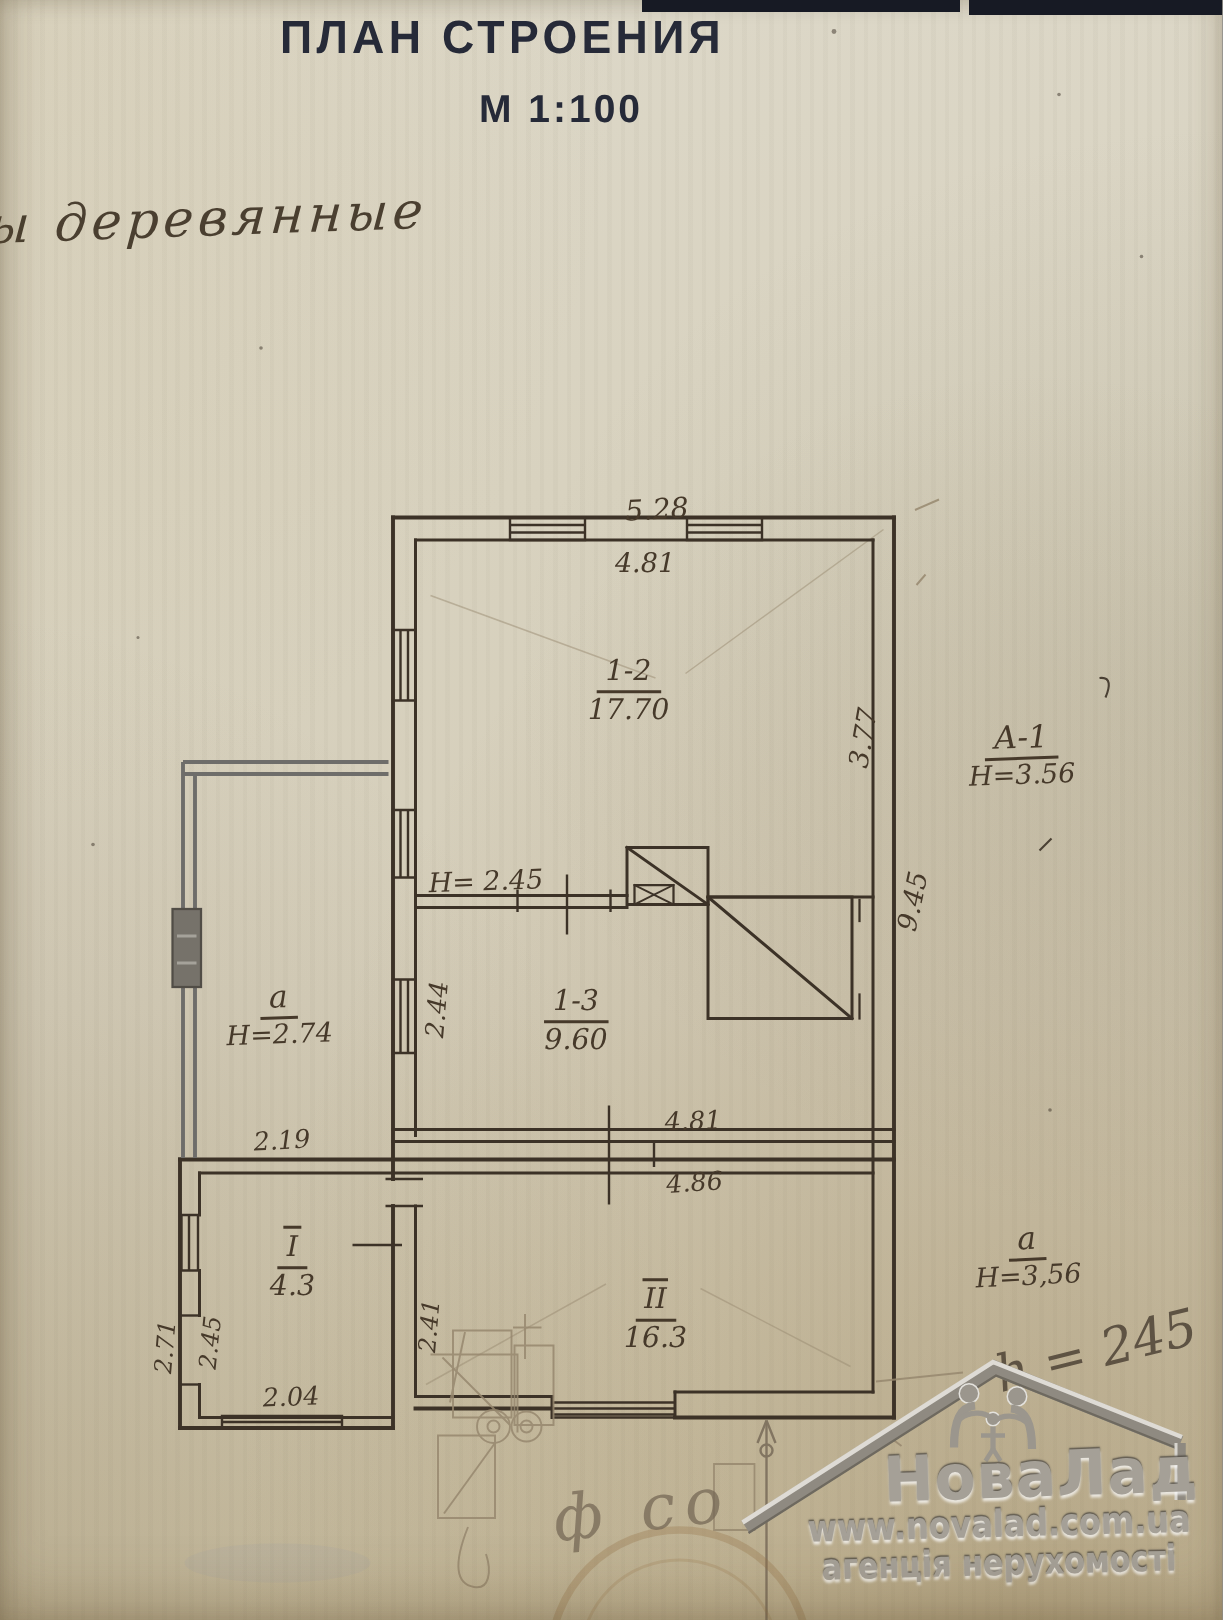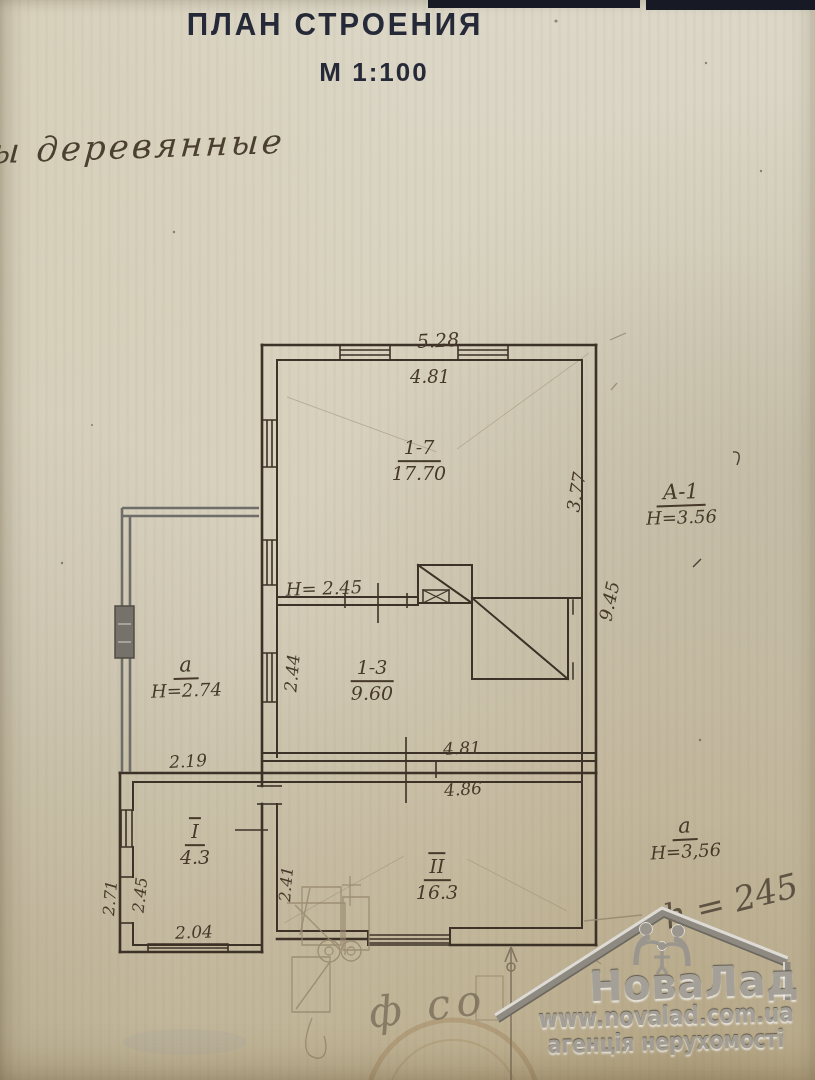--- a/index.html
+++ b/index.html
@@ -219,24 +219,24 @@
   <div class="lab dim" style="left:292px;top:673px;transform:translate(-50%,-50%) rotate(-85deg);">2.44</div>
   <div class="lab dim" style="left:462px;top:748px;transform:translate(-50%,-50%) rotate(-2deg);">4.81</div>
   <div class="lab dim" style="left:463px;top:789px;transform:translate(-50%,-50%) rotate(-4deg);">4.86</div>
   <div class="lab dim" style="left:286px;top:884px;transform:translate(-50%,-50%) rotate(-85deg);font-size:16px;">2.41</div>
   <div class="lab dim" style="left:188px;top:761px;transform:translate(-50%,-50%) rotate(-3deg);">2.19</div>
   <div class="lab dim" style="left:110px;top:898px;transform:translate(-50%,-50%) rotate(-85deg);font-size:16px;">2.71</div>
   <div class="lab dim" style="left:140px;top:895px;transform:translate(-50%,-50%) rotate(-84deg);font-size:16px;">2.45</div>
   <div class="lab dim" style="left:194px;top:932px;transform:translate(-50%,-50%) rotate(-2deg);">2.04</div>
 
   <div class="lab frac" style="left:419px;top:461px;transform:translate(-50%,-50%);">
-    <span class="num">1-7</span>
+    <span class="num">1-2</span>
     <span class="den">17.70</span>
   </div>
-  <div class="lab frac" style="left:372px;top:681px;transform:translate(-50%,-50%);">
+  <div class="lab frac" style="left:384px;top:681px;transform:translate(-50%,-50%);">
     <span class="num">1-3</span>
     <span class="den">9.60</span>
   </div>
   <div class="lab frac" style="left:681px;top:504px;transform:translate(-50%,-50%) rotate(-2deg);">
     <span class="num" style="font-size:21px;">А-1</span>
     <span class="den" style="font-size:18px;">Н=3.56</span>
   </div>
   <div class="lab frac" style="left:186px;top:677px;transform:translate(-50%,-50%) rotate(-2deg);">
     <span class="num" style="font-size:21px;">а</span>
     <span class="den" style="font-size:18px;">Н=2.74</span>

